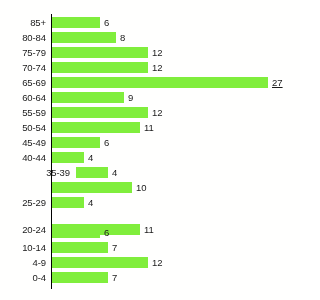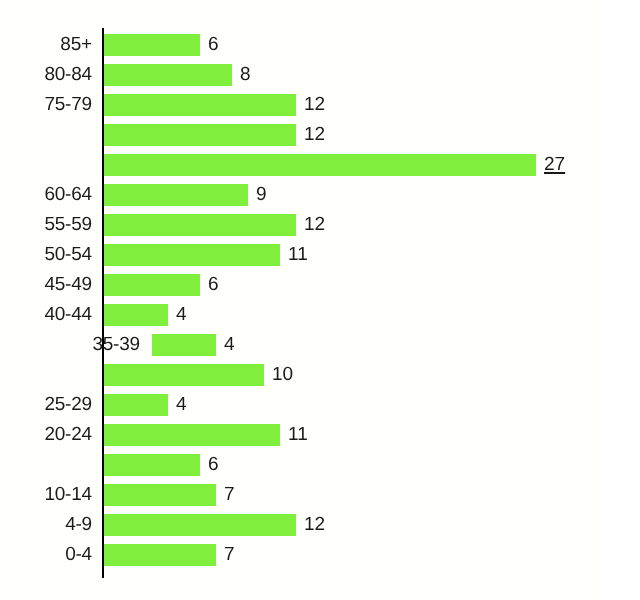--- a/index.html
+++ b/index.html
@@ -96,26 +96,28 @@
           <div class="val-label" style="left: 120px;">8</div>
         </div>
         <div class="row" style="top: 45px;">
           <div class="cat-label">75-79</div>
           <div class="bar-wrap" style="width: 96px;">
             <div class="bar" style="width: 100%; background: rgb(128, 238, 60);"></div>
           </div>
           <div class="val-label" style="left: 152px;">12</div>
         </div>
         <div class="row" style="top: 60px;">
+          <div class="cat-label">70-74</div>
           <div class="bar-wrap" style="width: 96px;">
             <div class="bar" style="width: 100%; background: rgb(128, 238, 60);"></div>
           </div>
           <div class="val-label" style="left: 152px;">12</div>
         </div>
         <div class="row" style="top: 75px;">
+          <div class="cat-label">65-69</div>
           <div class="bar-wrap" style="width: 216px;">
             <div class="bar" style="width: 100%; background: rgb(128, 238, 60);"></div>
           </div>
           <div class="val-label" style="left: 272px; text-decoration: underline;">27</div>
         </div>
         <div class="row" style="top: 90px;">
           <div class="cat-label">60-64</div>
           <div class="bar-wrap" style="width: 72px;">
             <div class="bar" style="width: 100%; background: rgb(128, 238, 60);"></div>
           </div>
@@ -162,21 +164,21 @@
           </div>
           <div class="val-label" style="left: 136px;">10</div>
         </div>
         <div class="row" style="top: 195px;">
           <div class="cat-label">25-29</div>
           <div class="bar-wrap" style="width: 32px;">
             <div class="bar" style="width: 100%; background: rgb(128, 238, 60);"></div>
           </div>
           <div class="val-label" style="left: 88px;">4</div>
         </div>
-        <div class="row" style="top: 210px;">
+        <div class="row" style="top: 222px;">
           <div class="cat-label">20-24</div>
           <div class="bar-wrap" style="width: 88px;">
             <div class="bar" style="width: 100%; background: rgb(128, 238, 60);"></div>
           </div>
           <div class="val-label" style="left: 144px;">11</div>
         </div>
         <div class="row" style="top: 225px;">
           <div class="bar-wrap" style="width: 48px;">
             <div class="bar" style="width: 100%; background: rgb(128, 238, 60);"></div>
           </div>

